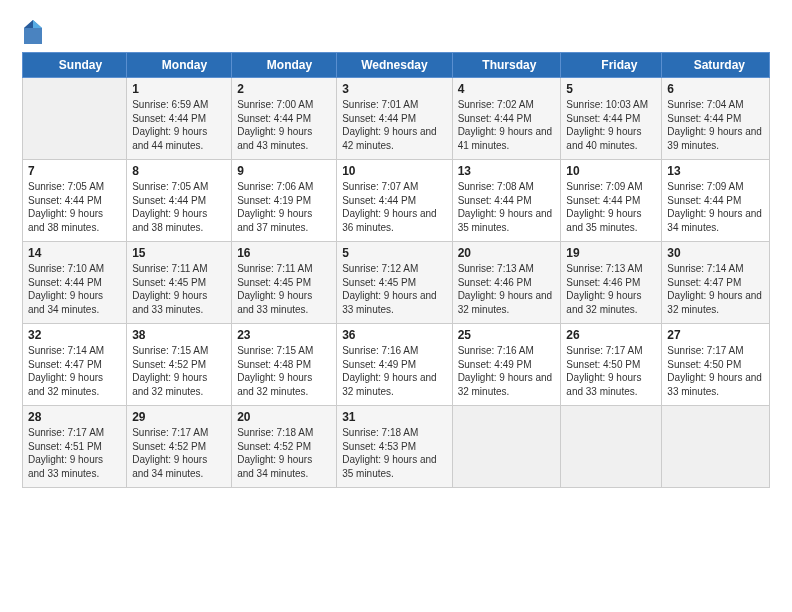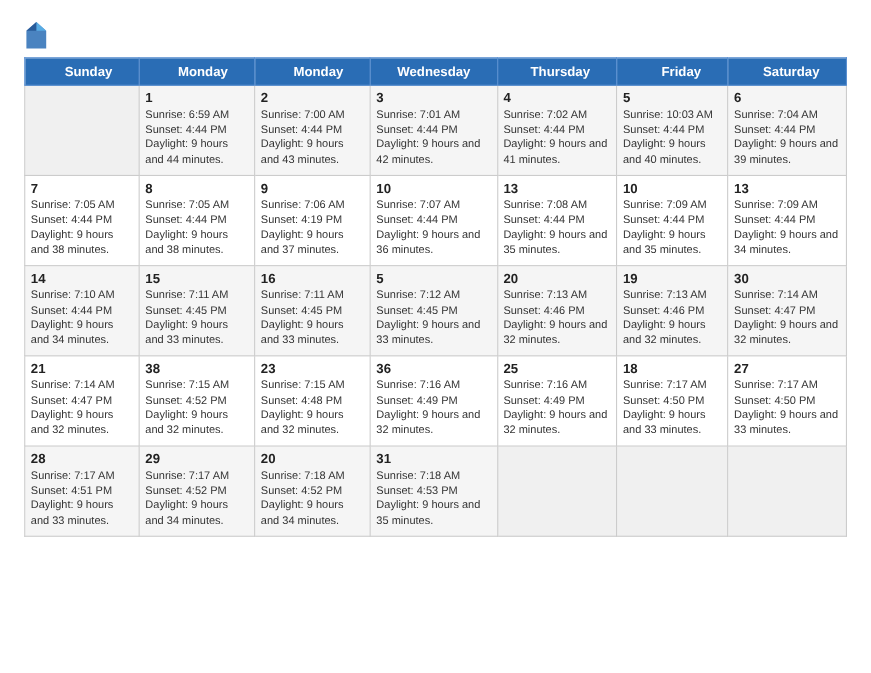--- a/index.html
+++ b/index.html
@@ -279,21 +279,21 @@
           <td>
             <div class="day-number">30</div>
             <div class="day-info">Sunrise: 7:14 AM
 Sunset: 4:47 PM
 Daylight: 9 hours
 and 32 minutes.</div>
           </td>
         </tr>
         <tr>
           <td>
-            <div class="day-number">21</div>
+            <div class="day-number">32</div>
             <div class="day-info">Sunrise: 7:14 AM
 Sunset: 4:47 PM
 Daylight: 9 hours
 and 32 minutes.</div>
           </td>
           <td>
             <div class="day-number">38</div>
             <div class="day-info">Sunrise: 7:15 AM
 Sunset: 4:52 PM
 Daylight: 9 hours
@@ -314,21 +314,21 @@
 and 32 minutes.</div>
           </td>
           <td>
             <div class="day-number">25</div>
             <div class="day-info">Sunrise: 7:16 AM
 Sunset: 4:49 PM
 Daylight: 9 hours
 and 32 minutes.</div>
           </td>
           <td>
-            <div class="day-number">18</div>
+            <div class="day-number">26</div>
             <div class="day-info">Sunrise: 7:17 AM
 Sunset: 4:50 PM
 Daylight: 9 hours
 and 33 minutes.</div>
           </td>
           <td>
             <div class="day-number">27</div>
             <div class="day-info">Sunrise: 7:17 AM
 Sunset: 4:50 PM
 Daylight: 9 hours

